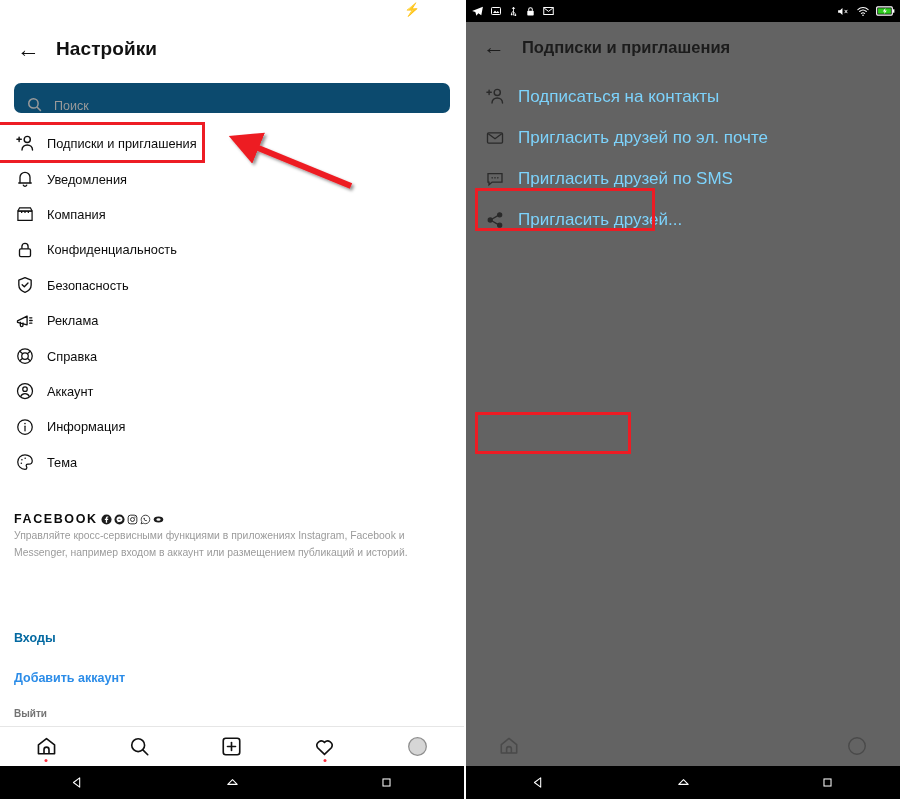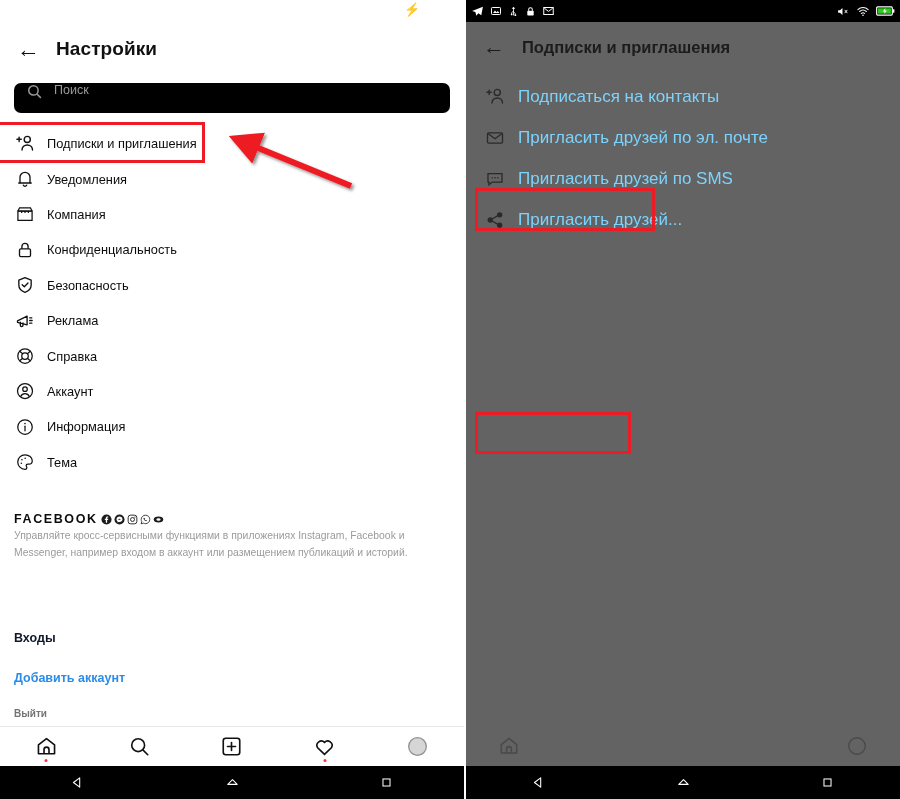--- a/index.html
+++ b/index.html
@@ -30,22 +30,22 @@
   }
   .l-back {
     width: 56px; text-align: center; font-size: 23px; color: #111;
     line-height: 1;
   }
   .l-title {
     font-size: 19px; font-weight: bold; color: #111; letter-spacing: .1px;
   }
   .searchbar {
     position: absolute; left: 14px; top: 83px; width: 436px; height: 30px;
-    background: #000000; border-radius: 7px;
-    display: flex; align-items: flex-start; padding-left: 12px;
+    background: #0c4a6e; border-radius: 7px;
+    display: flex; align-items: flex-end; padding-left: 12px;
   }
   .searchbar .mag { width: 17px; height: 17px; position: relative; }
   .search-ph { font-size: 12.5px; color: #9a9a9a; margin-left: 11px; }
 
   .l-menu { position: absolute; left: 0; top: 126px; width: 464px; }
   .l-item {
     height: 35.4px; display: flex; align-items: center; padding-left: 14px;
   }
   .l-item .ic {
     width: 22px; height: 22px; margin-right: 11px;
@@ -61,21 +61,21 @@
   }
   .fb-icons { display: flex; align-items: center; gap: 2px; }
   .fb-link {
     margin-top: 8px; font-size: 12.5px; color: #2b8ce8; font-weight: bold;
   }
   .fb-desc {
     margin-top: 1px; font-size: 10.4px; line-height: 1.65; color: #9b9b9b;
   }
   .logins-h {
     position: absolute; left: 14px; top: 631px;
-    font-size: 12.5px; font-weight: bold; color: #0f172a;
+    font-size: 12.5px; font-weight: bold; color: #0369a1;
   }
   .add-acc {
     position: absolute; left: 14px; top: 671px;
     font-size: 12.5px; font-weight: bold; color: #2b8ce8;
   }
   .logout {
     position: absolute; left: 14px; top: 708px;
     font-size: 10px; font-weight: bold; color: #737373;
   }
   .l-tabbar {

